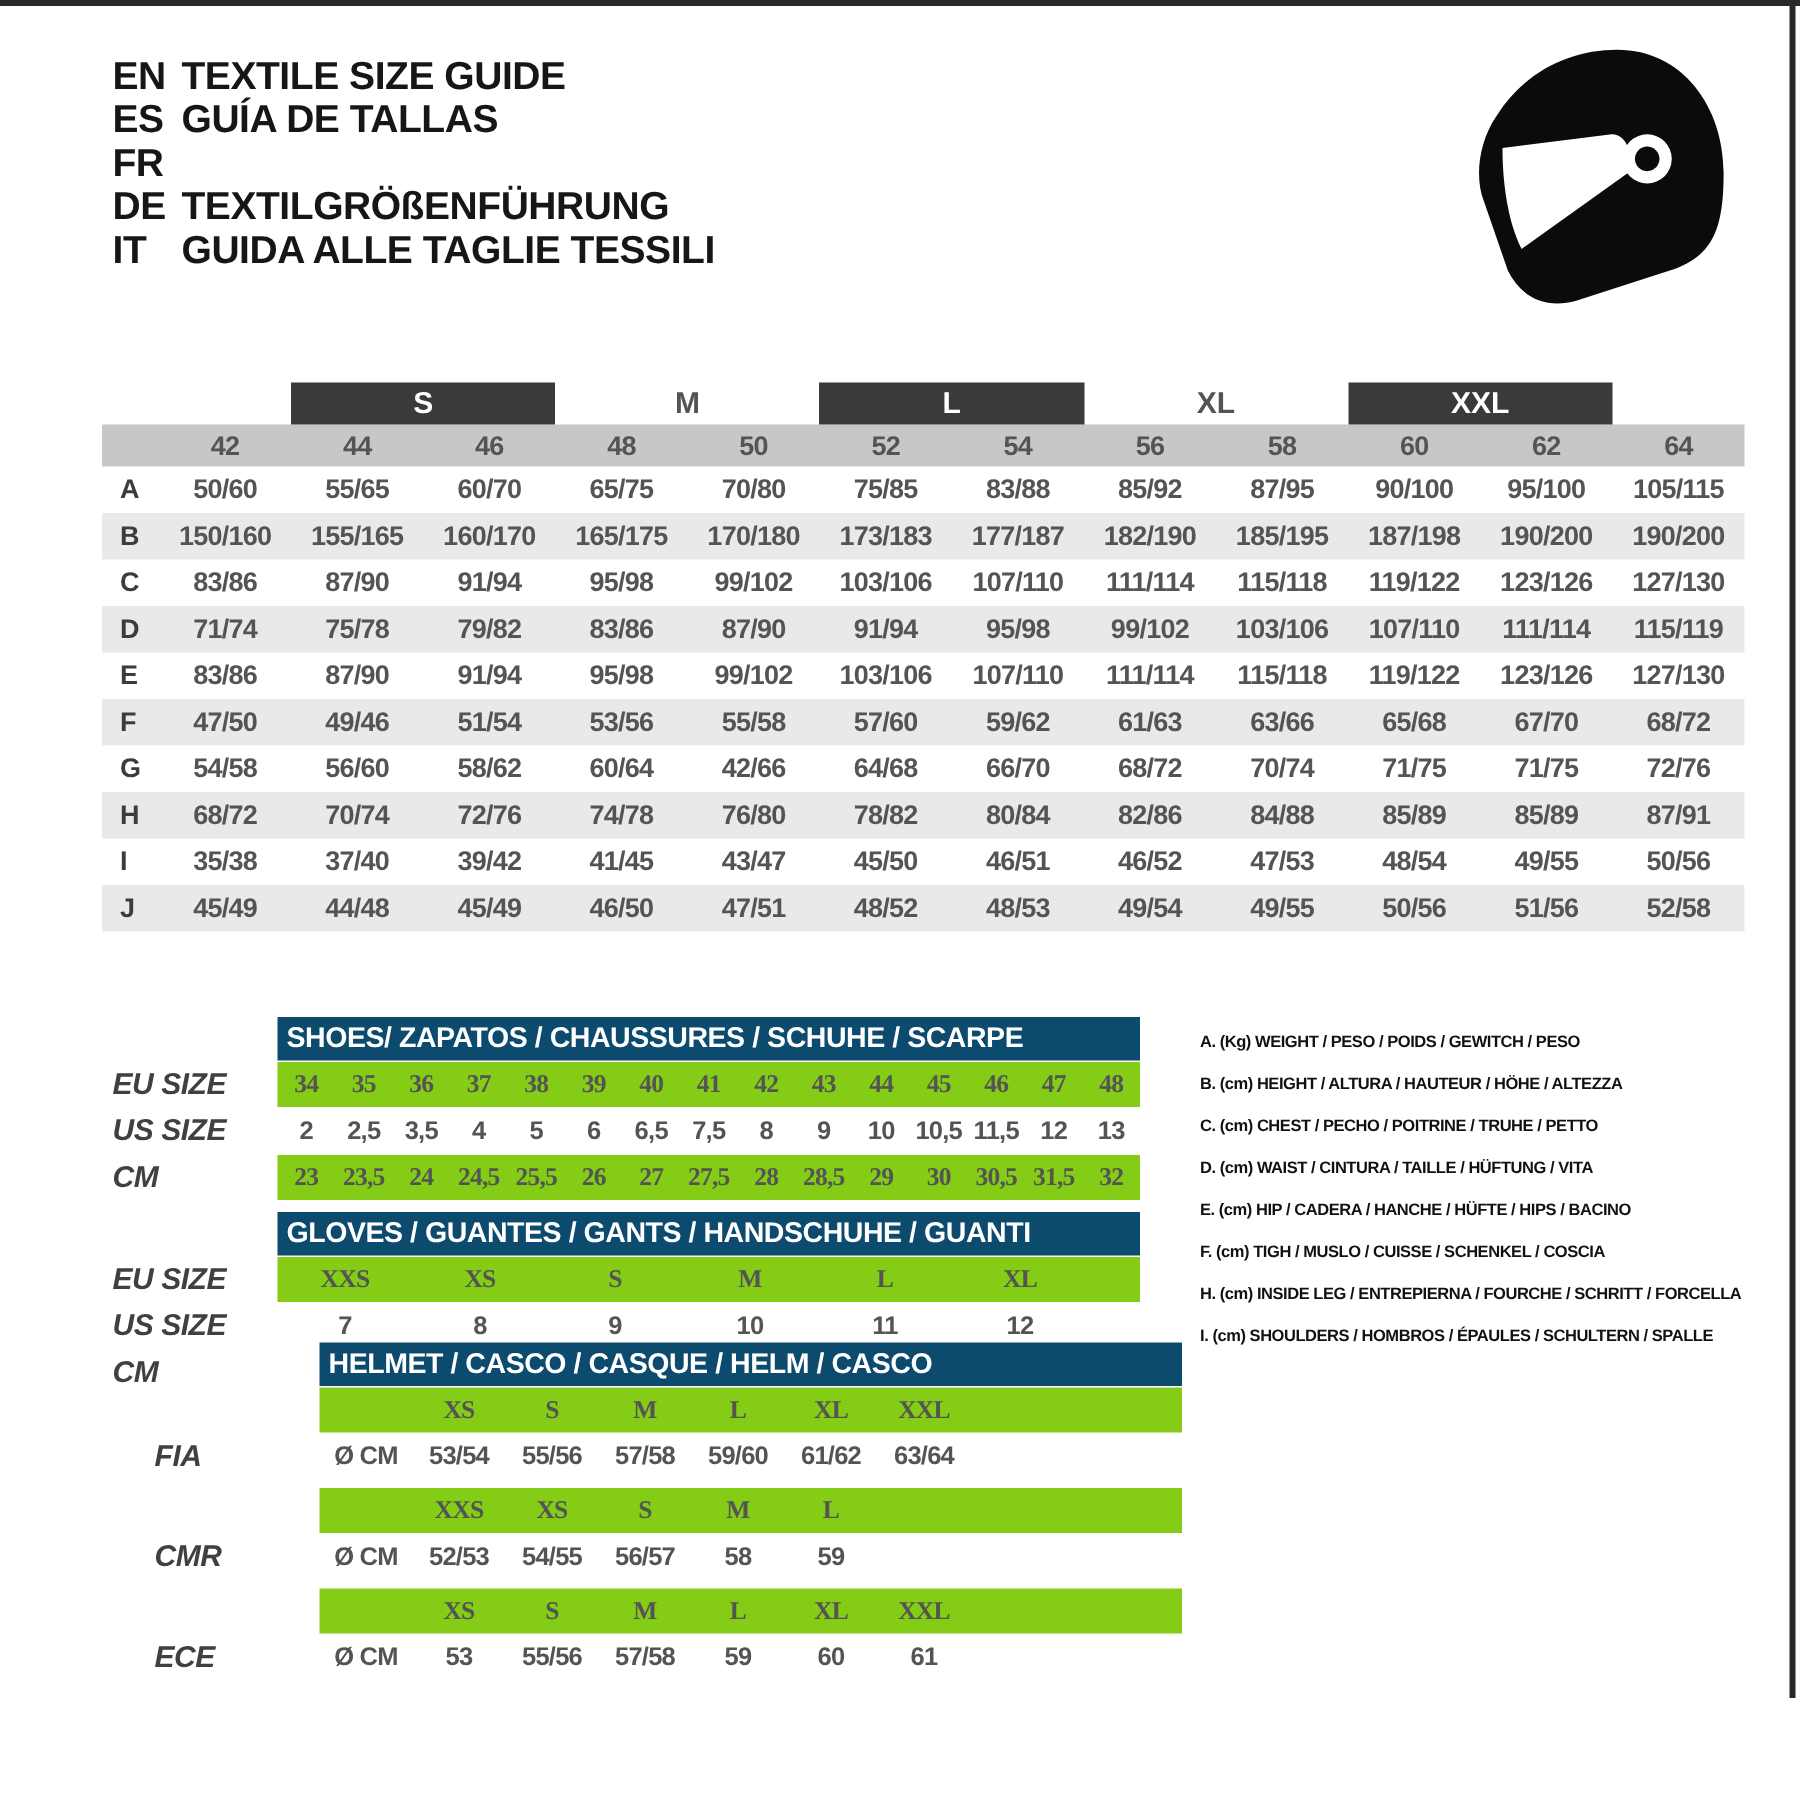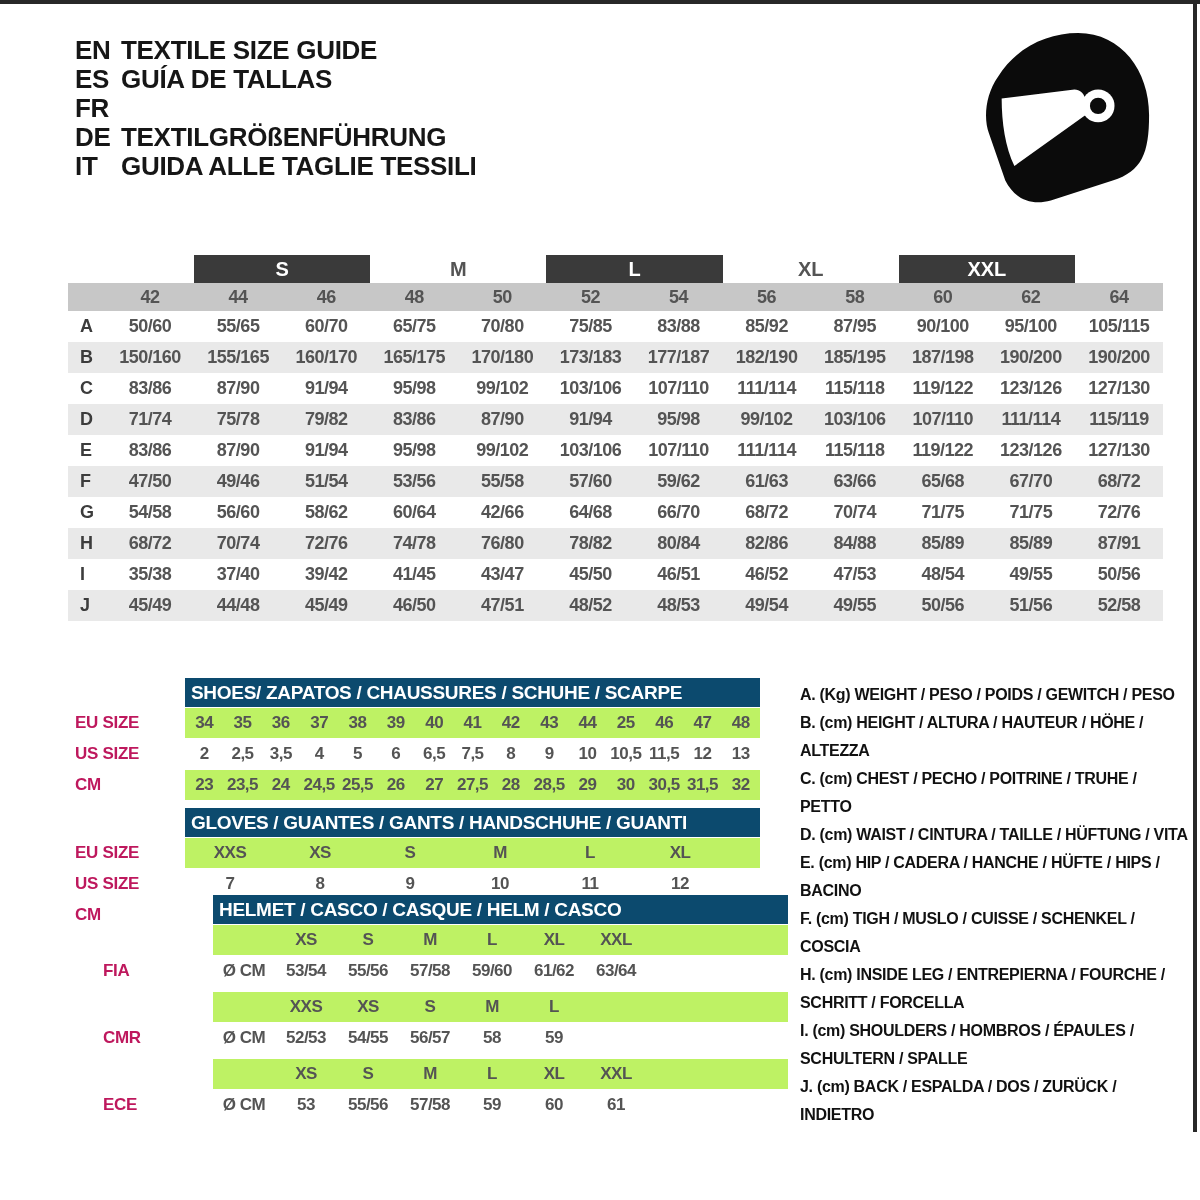--- a/index.html
+++ b/index.html
@@ -31,32 +31,32 @@
   .t-cell{text-align:center;font-weight:bold;font-size:18px;color:#545454;letter-spacing:-0.5px;}
   .t-letter{text-align:left;padding-left:12px;font-weight:bold;font-size:18px;color:#3c3c3c;}
   .t-group{height:28px;line-height:28px;text-align:center;font-weight:bold;font-size:20px;color:#545454;}
   .t-group.boxed{background:#3a3a3a;color:#ffffff;}
 
   
   .subtable{left:68px;width:692px;}
   .sub-titlebar{margin-left:117px;width:575px;height:29px;background:#0c4a6e;color:#ffffff;
     font-weight:bold;font-size:19px;line-height:29px;padding-left:6px;box-sizing:border-box;letter-spacing:-0.3px;}
   .sub-row{display:flex;height:30px;margin-top:1px;}
-  .sub-label{flex:0 0 117px;display:flex;align-items:center;font-weight:bold;font-size:17px;color:#be185d;letter-spacing:-0.3px;padding-left:7px;box-sizing:border-box;}
+  .sub-label{flex:0 0 117px;display:flex;align-items:center;font-weight:bold;font-size:20px;color:#404040;letter-spacing:-0.3px;padding-left:7px;box-sizing:border-box;font-style:italic;}
   .sub-cells{flex:1;display:grid;align-items:center;}
-  .sub-cells.shaded{background:#bef264;}
+  .sub-cells.shaded{background:#84cc16;font-family:Liberation Serif, serif;}
   .sub-cell{text-align:center;font-weight:bold;font-size:17px;color:#545454;letter-spacing:-0.5px;}
   .cols-15{grid-template-columns:repeat(15,1fr);}
   .cols-6{grid-template-columns:repeat(6,90px);}
   .helmet-cols{grid-template-columns:62px repeat(6,62px) 1fr;}
   .helmet-gap{height:5px;}
 
   
   .legend{left:800px;top:681px;width:392px;list-style:none;margin:0;padding:0;}
-  .legend li{font-weight:bold;font-size:16px;line-height:28px;color:#111111;letter-spacing:-0.3px;}
+  .legend li{font-weight:bold;font-size:11px;line-height:28px;color:#111111;letter-spacing:-0.3px;}
 </style>
 </head>
 <body>
 
 <div class="abs top-border"></div>
 <div class="abs right-border"></div>
 
 <ul class="abs lang-list" id="lang-list">
     <li>
       <span class="lang-code">EN</span>
@@ -271,21 +271,21 @@
         <div class="sub-cell">35</div>
         <div class="sub-cell">36</div>
         <div class="sub-cell">37</div>
         <div class="sub-cell">38</div>
         <div class="sub-cell">39</div>
         <div class="sub-cell">40</div>
         <div class="sub-cell">41</div>
         <div class="sub-cell">42</div>
         <div class="sub-cell">43</div>
         <div class="sub-cell">44</div>
-        <div class="sub-cell">25</div>
+        <div class="sub-cell">45</div>
         <div class="sub-cell">46</div>
         <div class="sub-cell">47</div>
         <div class="sub-cell">48</div>
       </div>
     </div>
     <div class="sub-row">
       <div class="sub-label">US SIZE</div>
       <div class="sub-cells cols-15">
         <div class="sub-cell">2</div>
         <div class="sub-cell">2,5</div>
@@ -441,14 +441,13 @@
 
 <ul class="abs legend" id="legend-list">
     <li>A. (Kg) WEIGHT / PESO / POIDS / GEWITCH / PESO</li>
     <li>B. (cm) HEIGHT / ALTURA / HAUTEUR / HÖHE / ALTEZZA</li>
     <li>C. (cm) CHEST / PECHO / POITRINE / TRUHE / PETTO</li>
     <li>D. (cm) WAIST / CINTURA / TAILLE / HÜFTUNG / VITA</li>
     <li>E. (cm) HIP / CADERA / HANCHE / HÜFTE / HIPS / BACINO</li>
     <li>F. (cm) TIGH / MUSLO / CUISSE / SCHENKEL / COSCIA</li>
     <li>H. (cm) INSIDE LEG / ENTREPIERNA / FOURCHE / SCHRITT / FORCELLA</li>
     <li>I. (cm) SHOULDERS / HOMBROS / ÉPAULES / SCHULTERN / SPALLE</li>
-    <li>J. (cm) BACK / ESPALDA / DOS / ZURÜCK / INDIETRO</li>
   </ul>
 
 </body></html>

